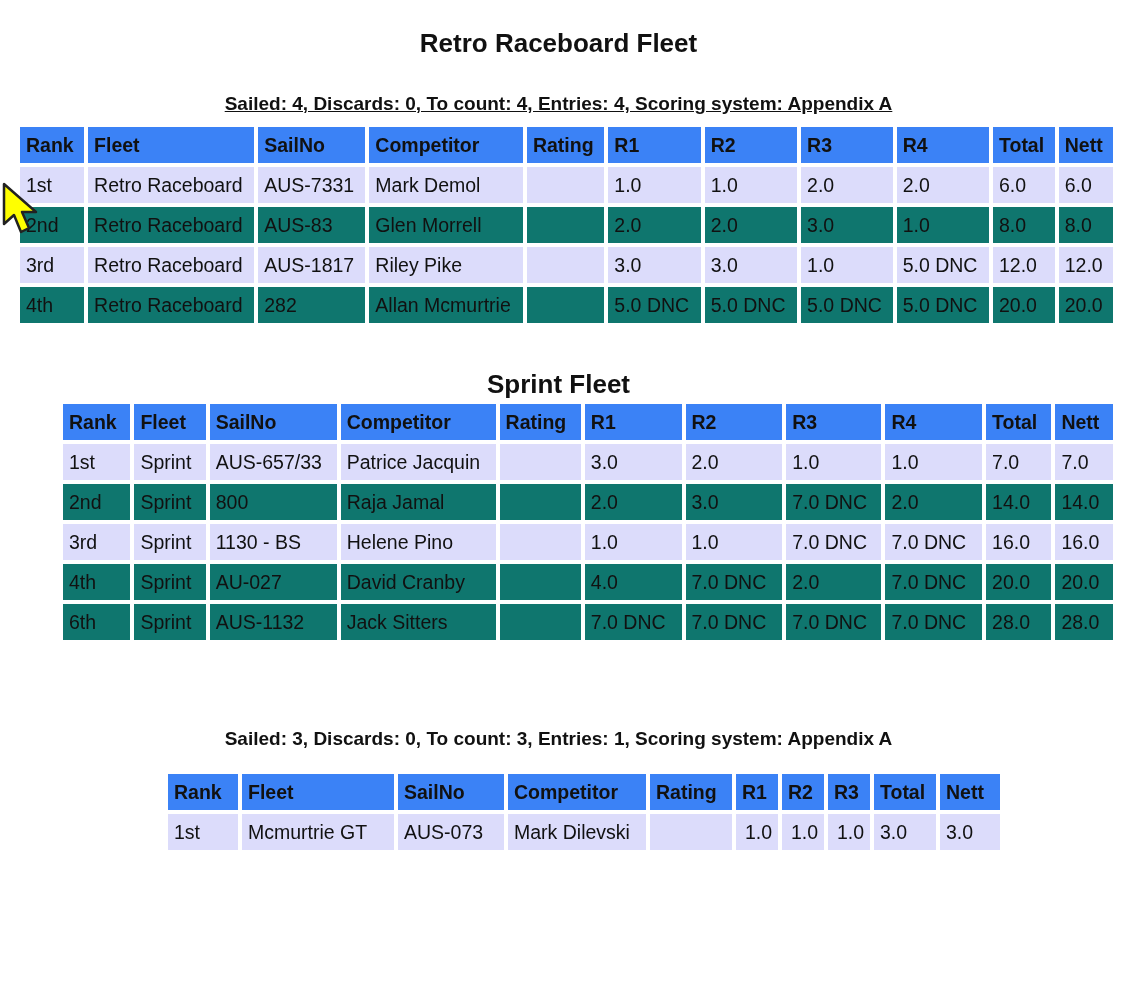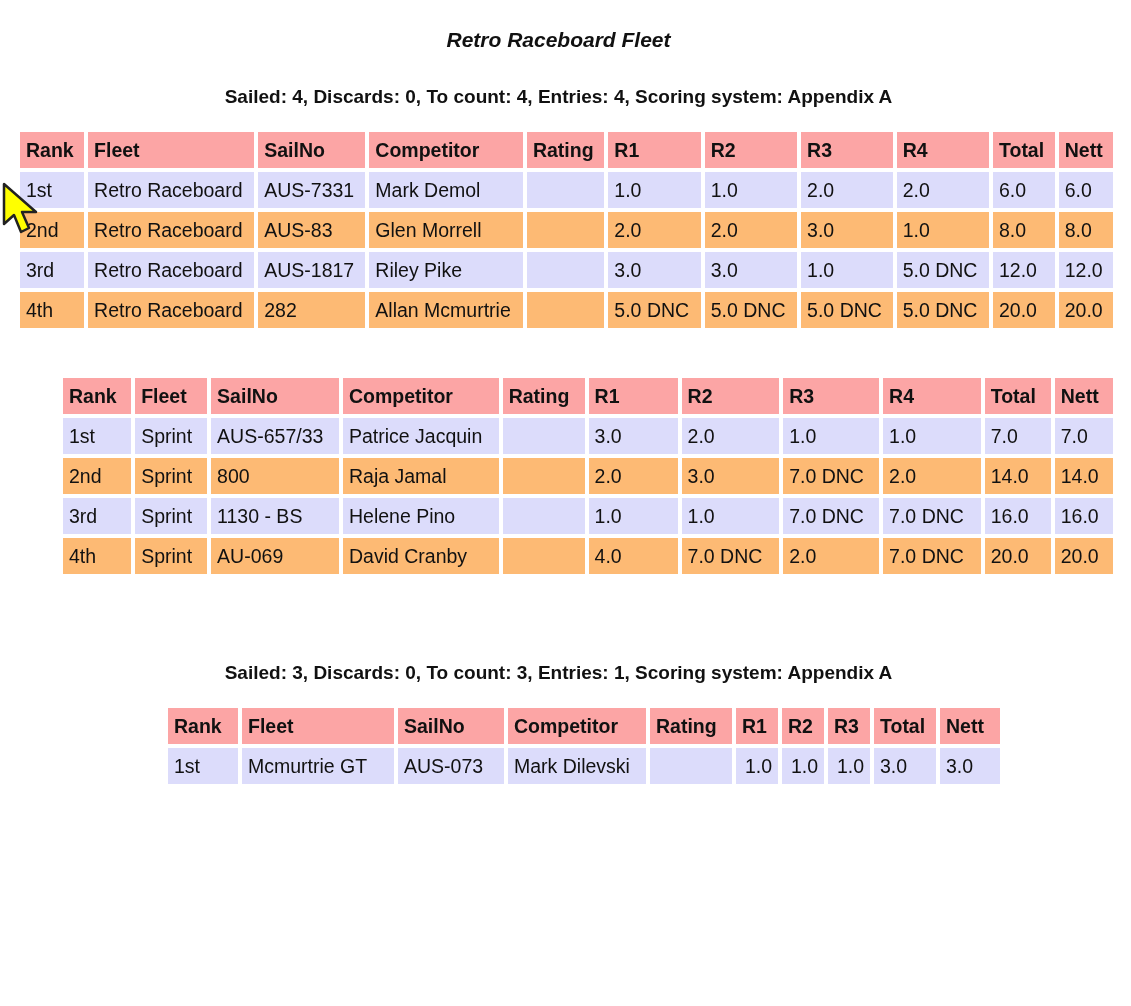--- a/index.html
+++ b/index.html
@@ -2,55 +2,55 @@
 <html><head>
 <meta charset="utf-8">
 <style>
   html, body { margin: 0; padding: 0; background: #ffffff; }
   body {
     width: 1131px; height: 1006px; overflow: hidden; position: relative;
     font-family: "Liberation Sans", sans-serif; color: #111;
   }
   .page { width: 1117px; }
   h3.fleet-title {
-    text-align: center; font-size: 21px; font-weight: bold;
-    margin: 0; padding: 0; font-style: italic;
+    text-align: center; font-size: 26px; font-weight: bold;
+    margin: 0; padding: 0;
   }
   .summary {
     text-align: center; font-size: 19px; font-weight: bold;
     margin: 0;
   }
   table.results {
     border-collapse: separate; border-spacing: 4px;
     margin: 0 auto; font-size: 19.5px;
   }
   table.results th {
-    background: #fca5a5; text-align: left; font-weight: bold;
+    background: #3b82f6; text-align: left; font-weight: bold;
     padding: 0 6px; height: 36px; white-space: nowrap;
   }
   table.results td {
     padding: 0 6px; height: 36px; white-space: nowrap;
   }
   table.results tr.odd td { background: #dcdcfb; }
-  table.results tr.even td { background: #fdba74; }
+  table.results tr.even td { background: #0f766e; }
   td.rnum { text-align: right; }
 
   .cursor {
     position: absolute; left: 0; top: 180px; width: 40px; height: 60px;
     pointer-events: none;
   }
 </style>
 </head>
 <body>
 
 <div class="page">
 
   <div style="padding-top:28px;">
     <h3 class="fleet-title">Retro Raceboard Fleet</h3>
-    <p class="summary" style="margin-top:34px;margin-bottom:20px;">Sailed: 4, Discards: 0, To count: 4, Entries: 4, Scoring system: Appendix A</p>
+    <p class="summary" style="margin-top:34px;margin-bottom:8px;text-decoration:underline;">Sailed: 4, Discards: 0, To count: 4, Entries: 4, Scoring system: Appendix A</p>
     <table class="results" style="margin-left:16px;">
         <thead>
           <tr>
             <th style="width: 58px;">Rank</th>
             <th style="width: 162px;">Fleet</th>
             <th style="width: 102px;">SailNo</th>
             <th style="width: 150px;">Competitor</th>
             <th style="width: 72px;">Rating</th>
             <th style="width: 88px;">R1</th>
             <th style="width: 88px;">R2</th>
@@ -111,20 +111,21 @@
             <td>5.0 DNC</td>
             <td>5.0 DNC</td>
             <td>20.0</td>
             <td>20.0</td>
           </tr>
         </tbody>
       </table>
   </div>
 
   <div style="padding-top:42px;">
+    <h3 class="fleet-title">Sprint Fleet</h3>
     <table class="results" style="margin-left:59px;">
         <thead>
           <tr>
             <th style="width: 58px;">Rank</th>
             <th style="width: 62px;">Fleet</th>
             <th style="width: 118px;">SailNo</th>
             <th style="width: 146px;">Competitor</th>
             <th style="width: 72px;">Rating</th>
             <th style="width: 88px;">R1</th>
             <th style="width: 88px;">R2</th>
@@ -170,29 +171,42 @@
             <td>1.0</td>
             <td>1.0</td>
             <td>7.0 DNC</td>
             <td>7.0 DNC</td>
             <td>16.0</td>
             <td>16.0</td>
           </tr>
           <tr class="even">
             <td>4th</td>
             <td>Sprint</td>
-            <td>AU-069</td>
+            <td>AU-027</td>
             <td>David Cranby</td>
             <td></td>
             <td>4.0</td>
             <td>7.0 DNC</td>
             <td>2.0</td>
             <td>7.0 DNC</td>
             <td>20.0</td>
             <td>20.0</td>
+          </tr>
+          <tr class="even">
+            <td>6th</td>
+            <td>Sprint</td>
+            <td>AUS-1132</td>
+            <td>Jack Sitters</td>
+            <td></td>
+            <td>7.0 DNC</td>
+            <td>7.0 DNC</td>
+            <td>7.0 DNC</td>
+            <td>7.0 DNC</td>
+            <td>28.0</td>
+            <td>28.0</td>
           </tr>
         </tbody>
       </table>
   </div>
 
   <div style="padding-top:50px;">
     <p class="summary" style="margin-top:34px;margin-bottom:20px;">Sailed: 3, Discards: 0, To count: 3, Entries: 1, Scoring system: Appendix A</p>
     <table class="results" style="margin-left:164px;">
         <thead>
           <tr>

